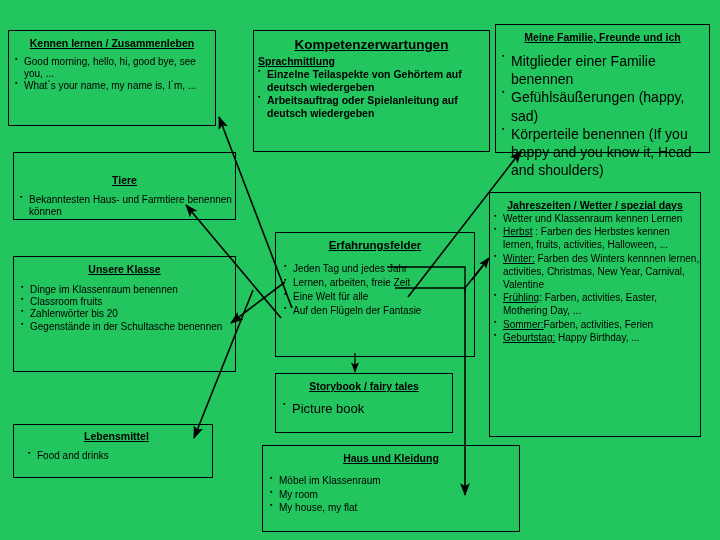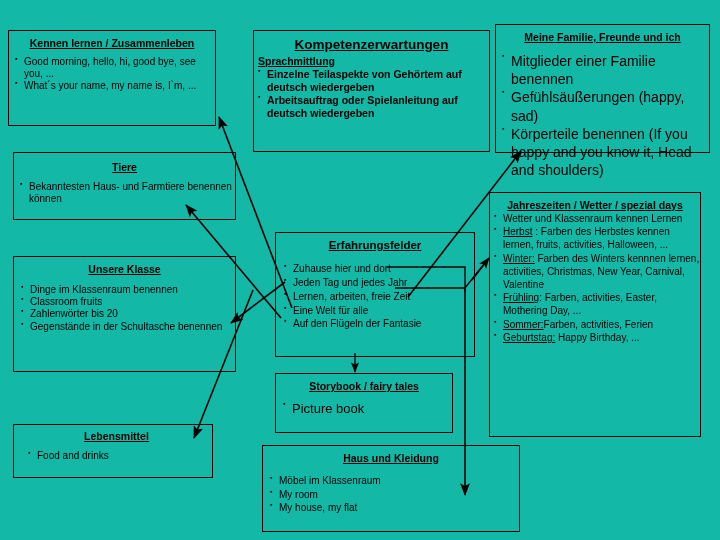--- a/index.html
+++ b/index.html
@@ -9,21 +9,21 @@
   }
   body {
     font-family: "Liberation Sans", sans-serif;
     color: #000000;
   }
   #canvas {
     position: relative;
     width: 720px;
     height: 540px;
     overflow: hidden;
-    background: #14b8a6;
+    background: #22c55e;
   }
   .node {
     position: absolute;
     box-sizing: border-box;
     border: 1px solid #000000;
     background: transparent;
     z-index: 3;
   }
   .node-title {
     text-align: center;
@@ -67,21 +67,21 @@
   #node-erfahr  { left: 275px; top: 232px; width: 200px; height: 125px; }
   #node-story   { left: 275px; top: 373px; width: 178px; height: 60px;  }
   #node-haus    { left: 262px; top: 445px; width: 258px; height: 87px;  }
   #node-familie { left: 495px; top: 24px;  width: 215px; height: 129px; }
   #node-jahres  { left: 489px; top: 192px; width: 212px; height: 245px; }
 
   
   #node-kennen  .node-title { font-size: 10.5px; margin: 6px 0 7px; }
   #node-kennen  .bullets    { font-size: 10px; margin-left: 6px; }
 
-  #node-tiere   .node-title { font-size: 10.5px; margin: 8px 0 8px; }
+  #node-tiere   .node-title { font-size: 10.5px; margin: 21px 0 8px; }
   #node-tiere   .bullets    { font-size: 10px; margin-left: 6px; }
 
   #node-klasse  .node-title { font-size: 10.5px; margin: 6px 0 9px; }
   #node-klasse  .bullets    { font-size: 10px; margin-left: 7px; }
 
   #node-lebens  .node-title { font-size: 10.5px; margin: 5px 0 8px; }
   #node-lebens  .bullets    { font-size: 10px; margin-left: 7px; }
 
   #node-komp    .node-title    { font-size: 13.5px; margin: 6px 0 2px; }
   #node-komp    .node-subtitle { font-size: 10.5px; margin: 0 0 1px 4px; }
@@ -183,21 +183,20 @@
     <div class="node-subtitle">Sprachmittlung</div>
     <ul class="bullets">
       <li>Einzelne Teilaspekte von Gehörtem auf deutsch wiedergeben</li>
       <li>Arbeitsauftrag oder Spielanleitung auf deutsch wiedergeben</li>
     </ul>
   </div>
 
   <div class="node" id="node-erfahr">
     <div class="node-title">Erfahrungsfelder</div>
     <ul class="bullets">
-      <li>Zuhause hier und dort</li>
       <li>Jeden Tag und jedes Jahr</li>
       <li>Lernen, arbeiten, freie Zeit</li>
       <li>Eine Welt für alle</li>
       <li>Auf den Flügeln der Fantasie</li>
     </ul>
   </div>
 
   <div class="node" id="node-story">
     <div class="node-title">Storybook / fairy tales</div>
     <ul class="bullets">

